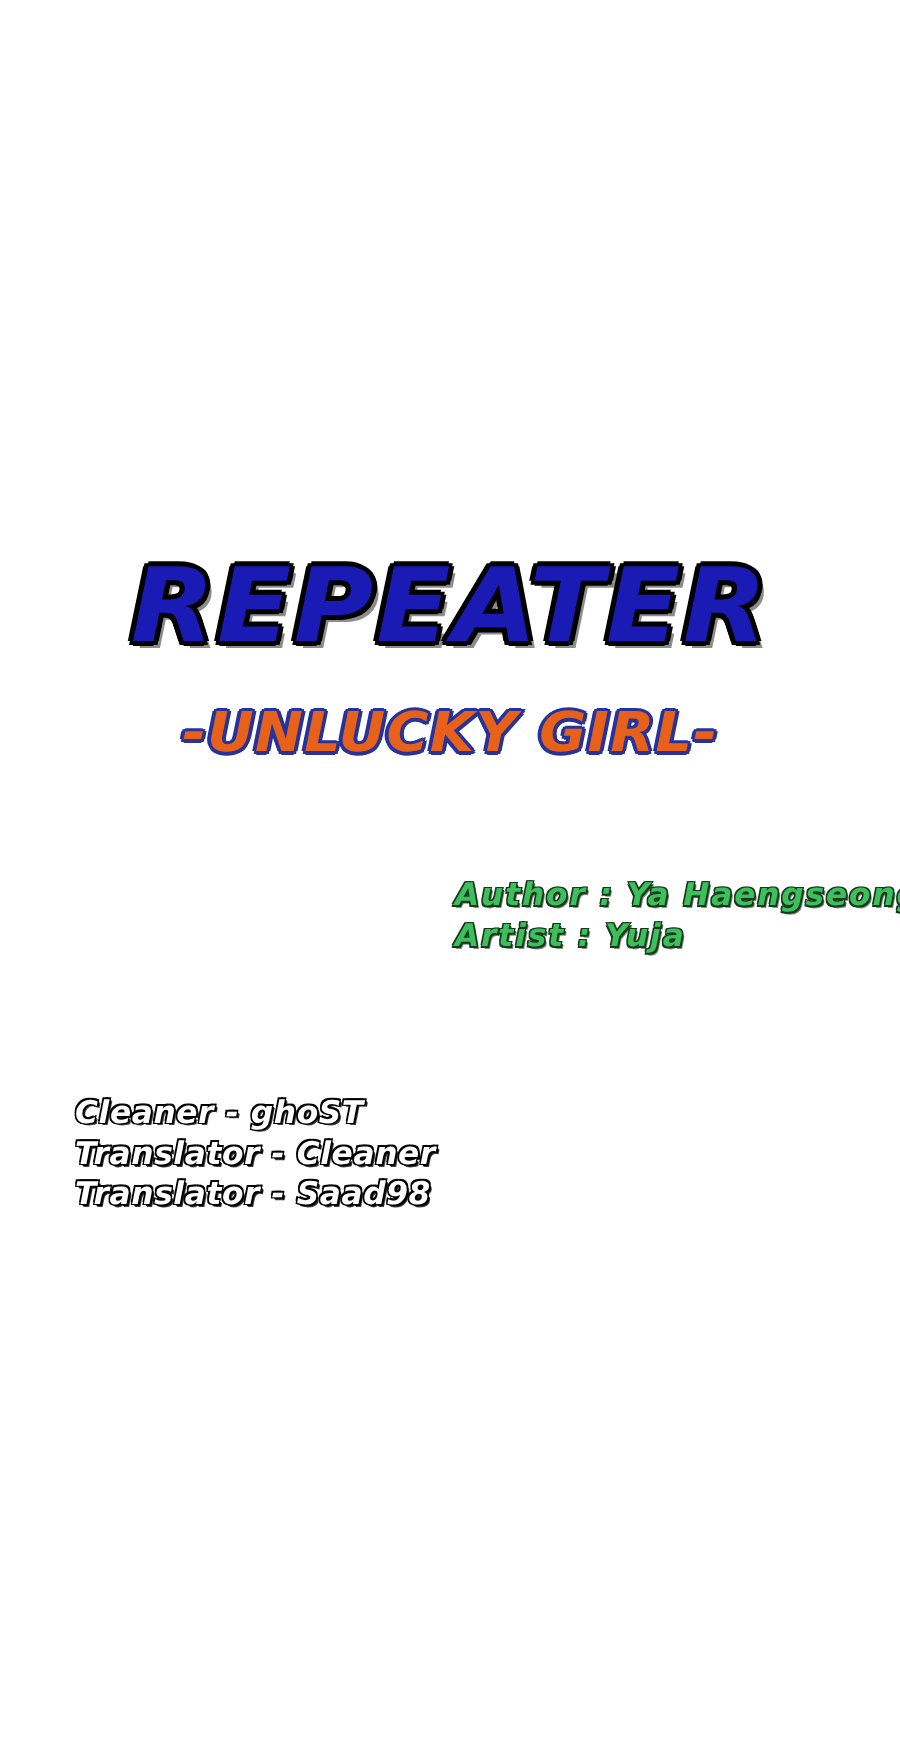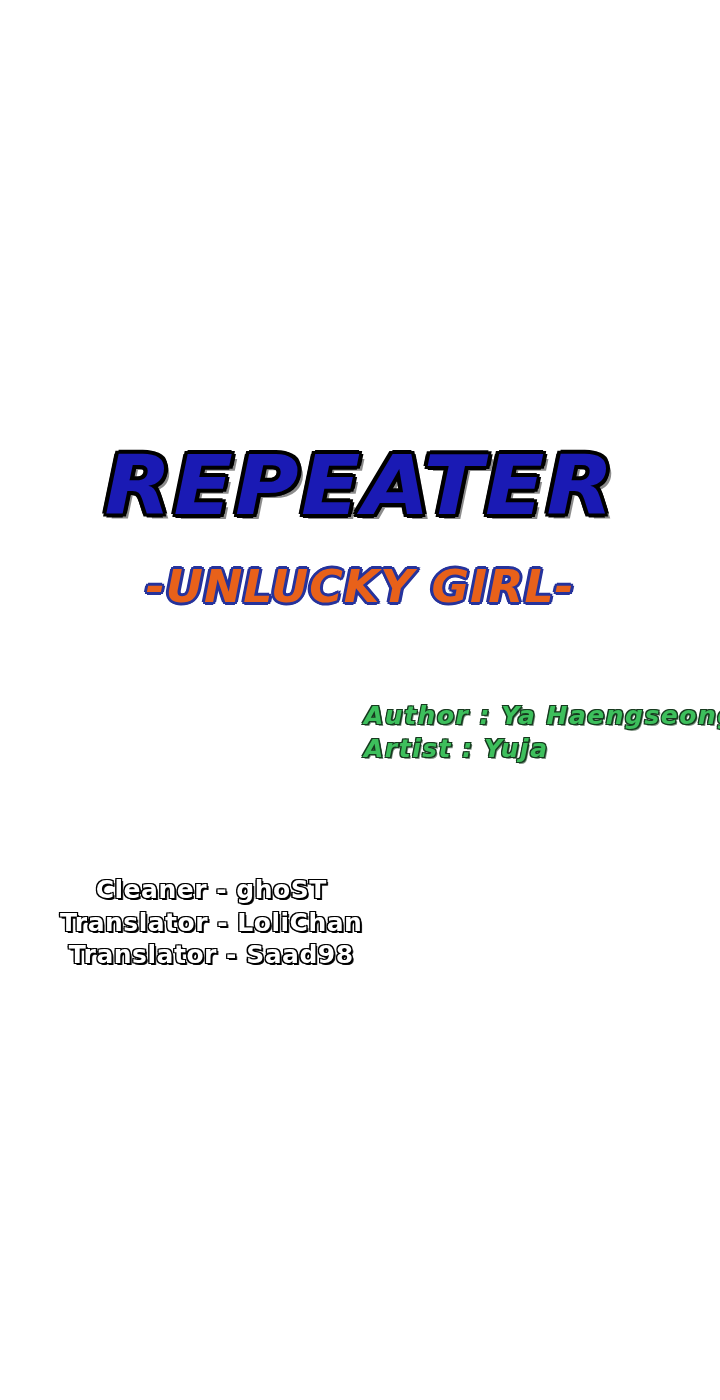--- a/index.html
+++ b/index.html
@@ -104,31 +104,31 @@
   .staff-block {
     position: absolute;
     left: 60px;
     top: 874px;
     text-align: left;
   }
   .staff-line {
     font-family: "DejaVu Sans", sans-serif;
     font-size: 25px;
     font-weight: 900;
+    font-style: italic;
     letter-spacing: 0.5px;
     color: #ffffff;
     line-height: 1.3;
     white-space: nowrap;
     -webkit-text-stroke: 1.6px #000000;
     paint-order: stroke fill;
     text-shadow:
        1.5px 1.5px 0 #000, -1.3px 1.3px 0 #000,
        1.3px -1.3px 0 #000, -1.3px -1.3px 0 #000,
        2.2px 2.2px 0 rgba(0,0,0,0.75);
-    text-align: center;
   }
 </style>
 </head>
 <body>
 
 <div class="page">
 
   <div class="title-block">
     <div class="main-title">REPEATER</div>
   </div>
@@ -137,17 +137,17 @@
     <div class="sub-title">-UNLUCKY GIRL-</div>
   </div>
 
   <div class="author-block">
     <div class="author-line">Author : Ya Haengseong</div>
     <div class="author-line">Artist : Yuja</div>
   </div>
 
   <div class="staff-block">
     <div class="staff-line">Cleaner - ghoST</div>
-    <div class="staff-line">Translator - LoliChan</div>
+    <div class="staff-line">Translator - Cleaner</div>
     <div class="staff-line">Translator - Saad98</div>
   </div>
 
 </div>
 
 </body></html>

